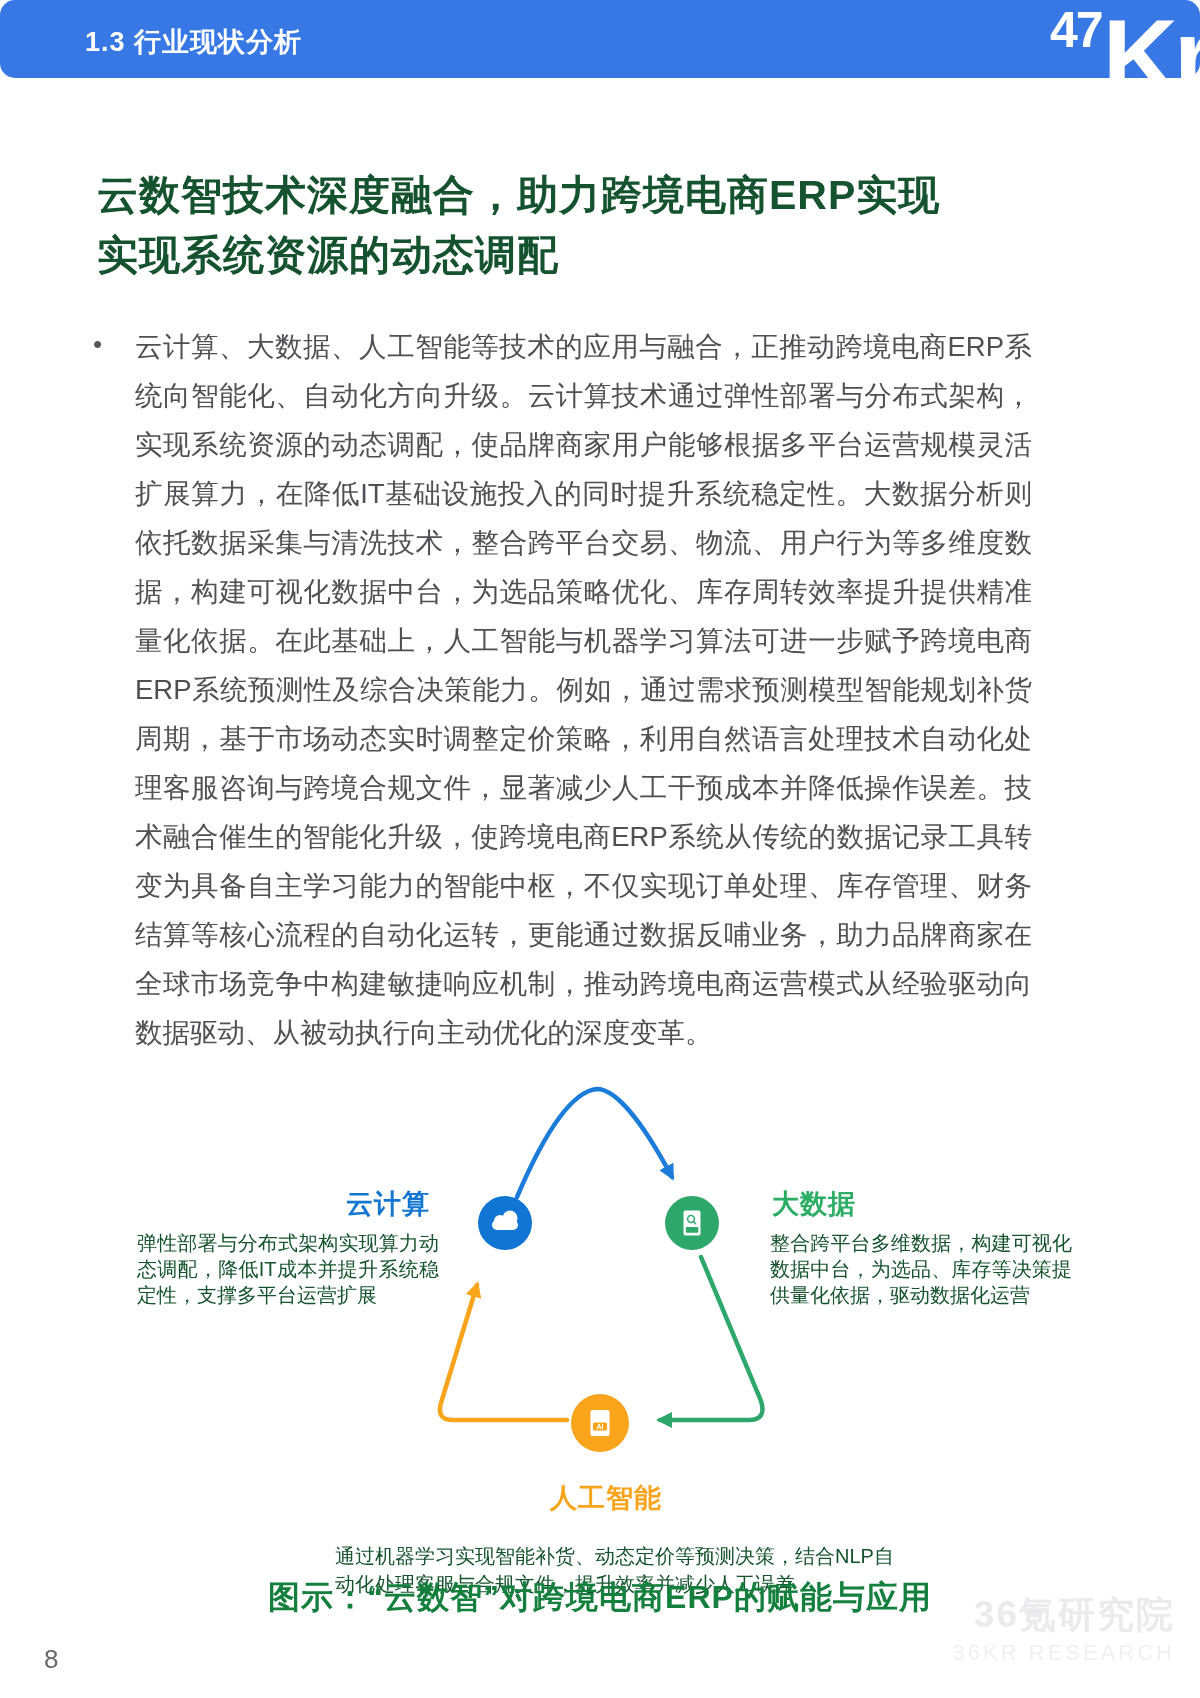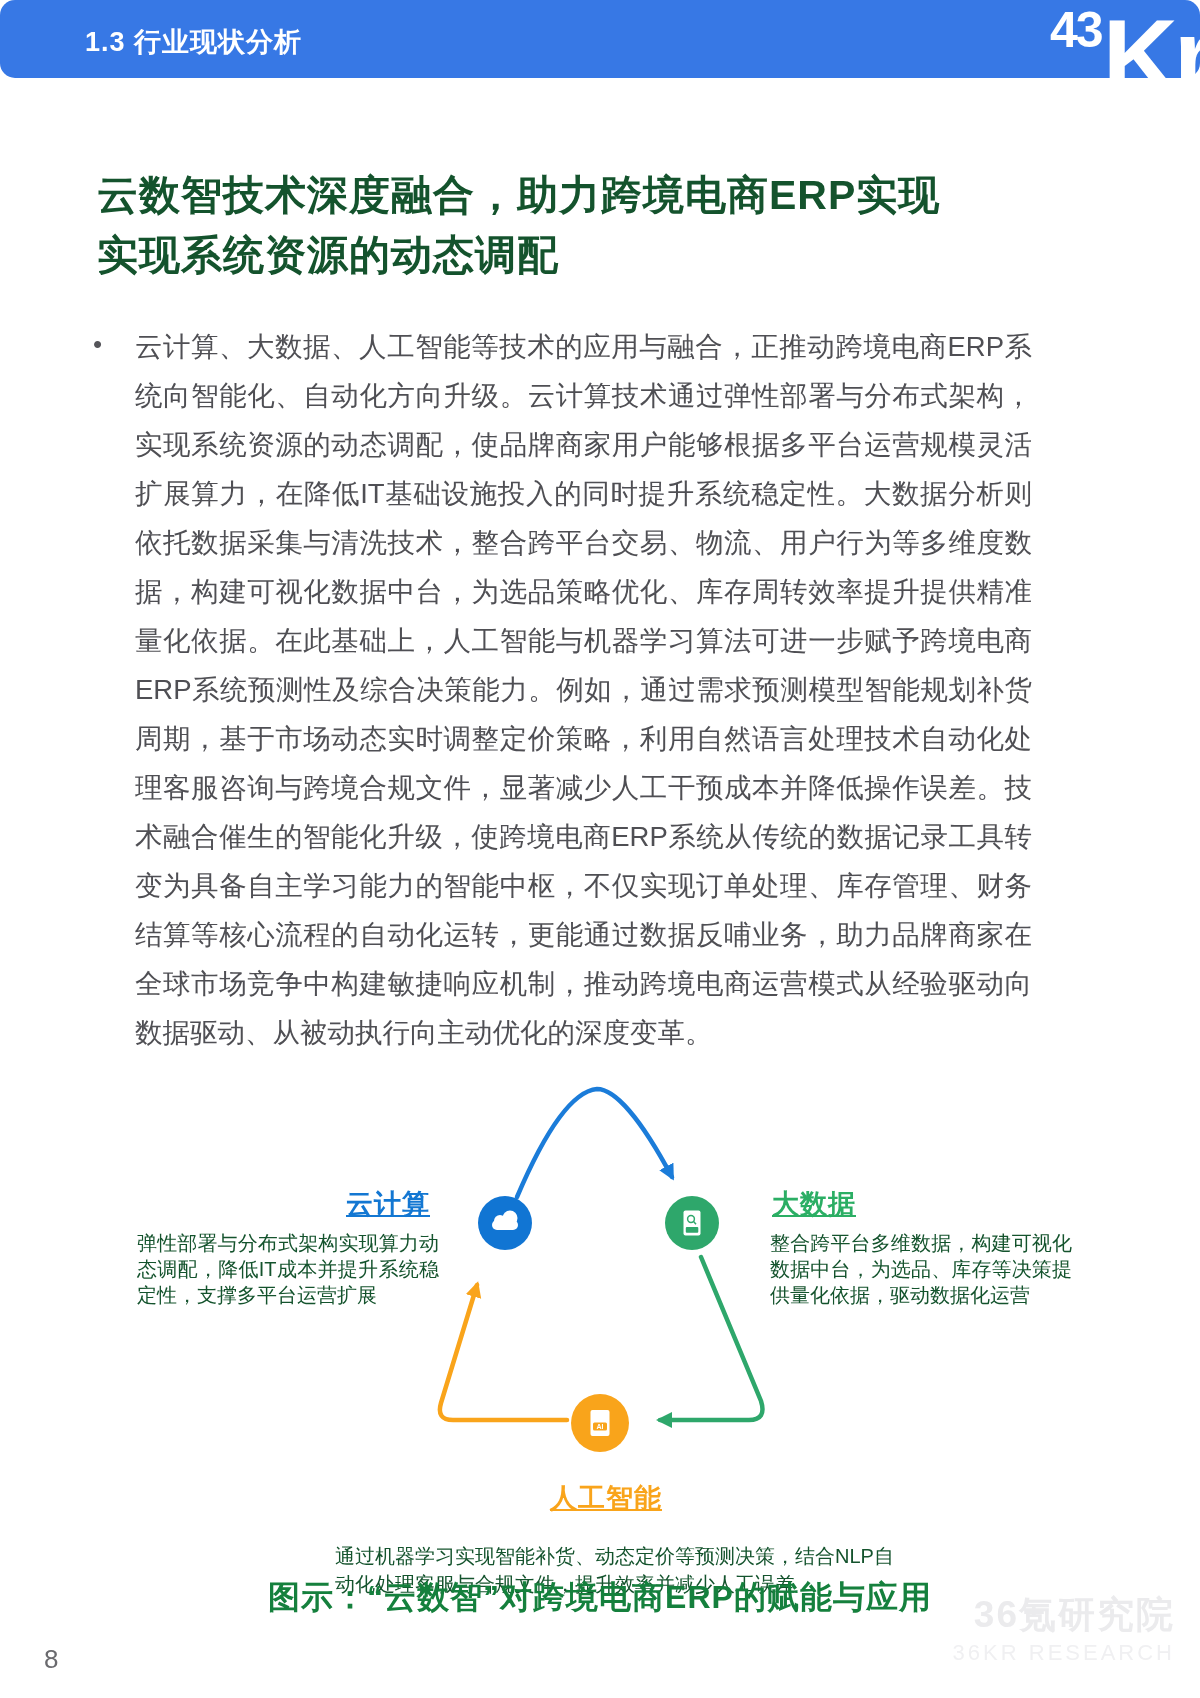--- a/index.html
+++ b/index.html
@@ -25,21 +25,21 @@
   
   .bullet-dot{
     position:absolute;left:93px;top:326px;color:#55555A;font-size:26px;line-height:36px;
   }
   .body-paragraph{
     position:absolute;left:135px;top:322px;width:897px;color:#4F4F54;
     font-size:27.5px;line-height:49px;text-align:justify;text-justify:inter-character;
   }
   
   .diagram-svg{position:absolute;left:0;top:1060px;}
-  .node-label{position:absolute;font-size:27px;font-weight:bold;letter-spacing:1px;text-decoration:underline;}
+  .node-label{position:absolute;font-size:27px;font-weight:bold;letter-spacing:1px;}
   .label-cloud{left:230px;top:1186px;width:200px;text-align:right;color:#1377D2;}
   .label-bigdata{left:772px;top:1186px;width:220px;text-align:left;color:#2BAE64;}
   .label-ai{left:506px;top:1480px;width:200px;text-align:center;color:#F9A41B;}
   .node-desc{
     position:absolute;color:#14532d;font-size:20px;line-height:26px;text-align:justify;text-justify:inter-character;
   }
   .desc-cloud{left:137px;top:1230px;width:302px;}
   .desc-bigdata{left:770px;top:1230px;width:302px;}
   .desc-ai{left:335px;top:1542px;width:560px;line-height:28px;text-align:left;}
   .figure-caption{
@@ -54,21 +54,21 @@
 </style>
 </head>
 <body>
 
 <div class="page">
 
   <div class="header-bar">
     <div class="header-section">1.3 行业现状分析</div>
   </div>
   <div class="logo">
-    <span class="logo-36">43</span><span class="logo-kr">Kr</span>
+    <span class="logo-36">47</span><span class="logo-kr">Kr</span>
   </div>
 
   <div class="page-title">
     <div>云数智技术深度融合，助力跨境电商ERP实现</div>
     <div>实现系统资源的动态调配</div>
   </div>
 
   <div class="bullet-dot">•</div>
   <div class="body-paragraph">云计算、大数据、人工智能等技术的应用与融合，正推动跨境电商ERP系统向智能化、自动化方向升级。云计算技术通过弹性部署与分布式架构，实现系统资源的动态调配，使品牌商家用户能够根据多平台运营规模灵活扩展算力，在降低IT基础设施投入的同时提升系统稳定性。大数据分析则依托数据采集与清洗技术，整合跨平台交易、物流、用户行为等多维度数据，构建可视化数据中台，为选品策略优化、库存周转效率提升提供精准量化依据。在此基础上，人工智能与机器学习算法可进一步赋予跨境电商ERP系统预测性及综合决策能力。例如，通过需求预测模型智能规划补货周期，基于市场动态实时调整定价策略，利用自然语言处理技术自动化处理客服咨询与跨境合规文件，显著减少人工干预成本并降低操作误差。技术融合催生的智能化升级，使跨境电商ERP系统从传统的数据记录工具转变为具备自主学习能力的智能中枢，不仅实现订单处理、库存管理、财务结算等核心流程的自动化运转，更能通过数据反哺业务，助力品牌商家在全球市场竞争中构建敏捷响应机制，推动跨境电商运营模式从经验驱动向数据驱动、从被动执行向主动优化的深度变革。</div>
 

